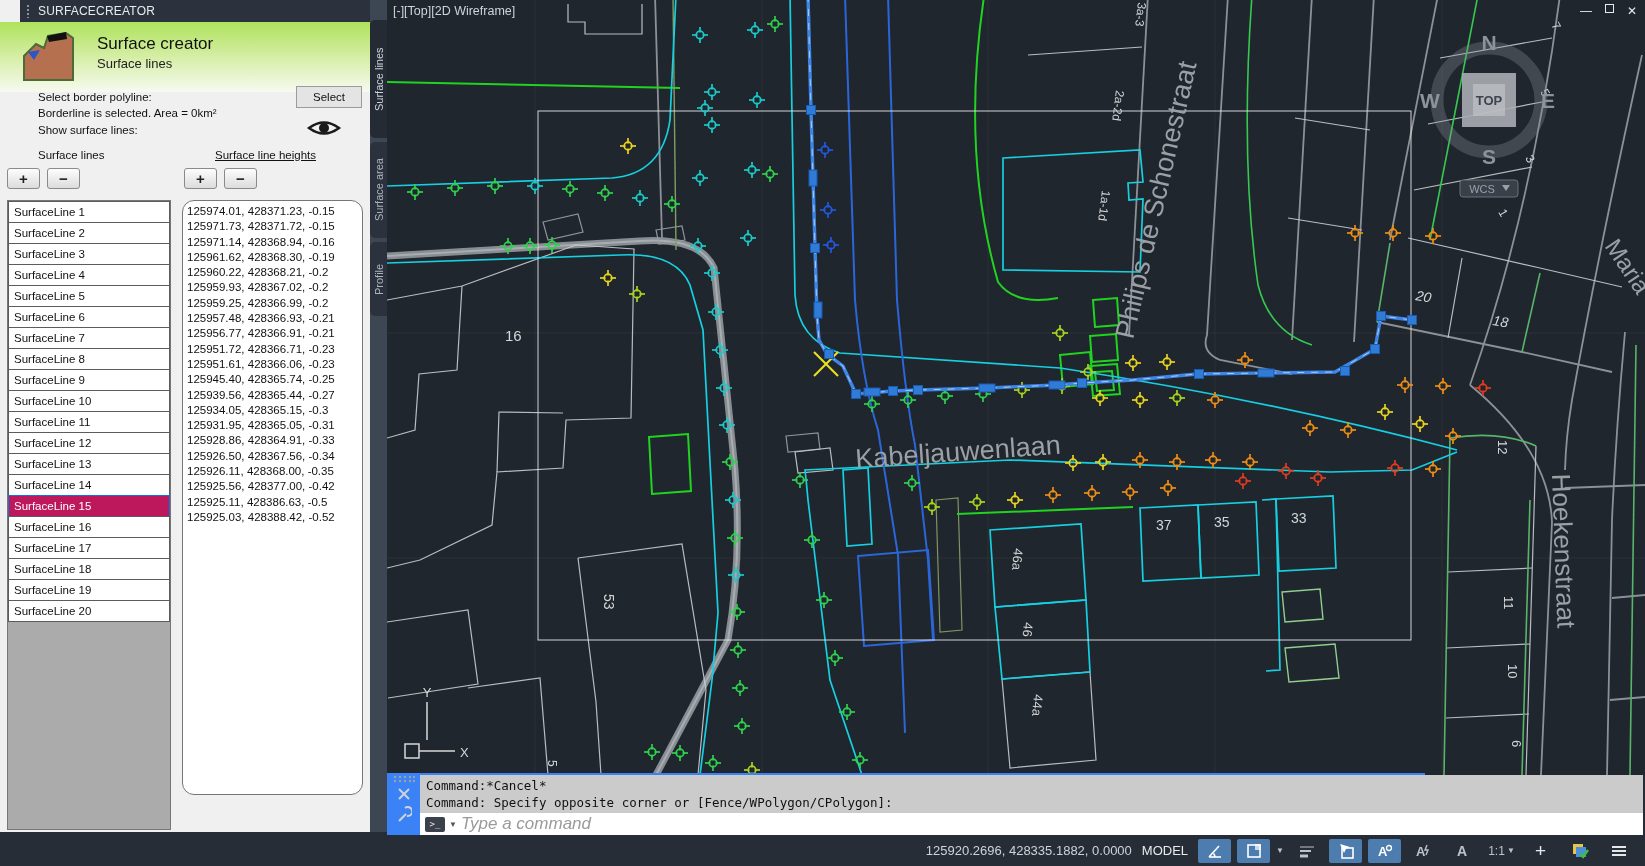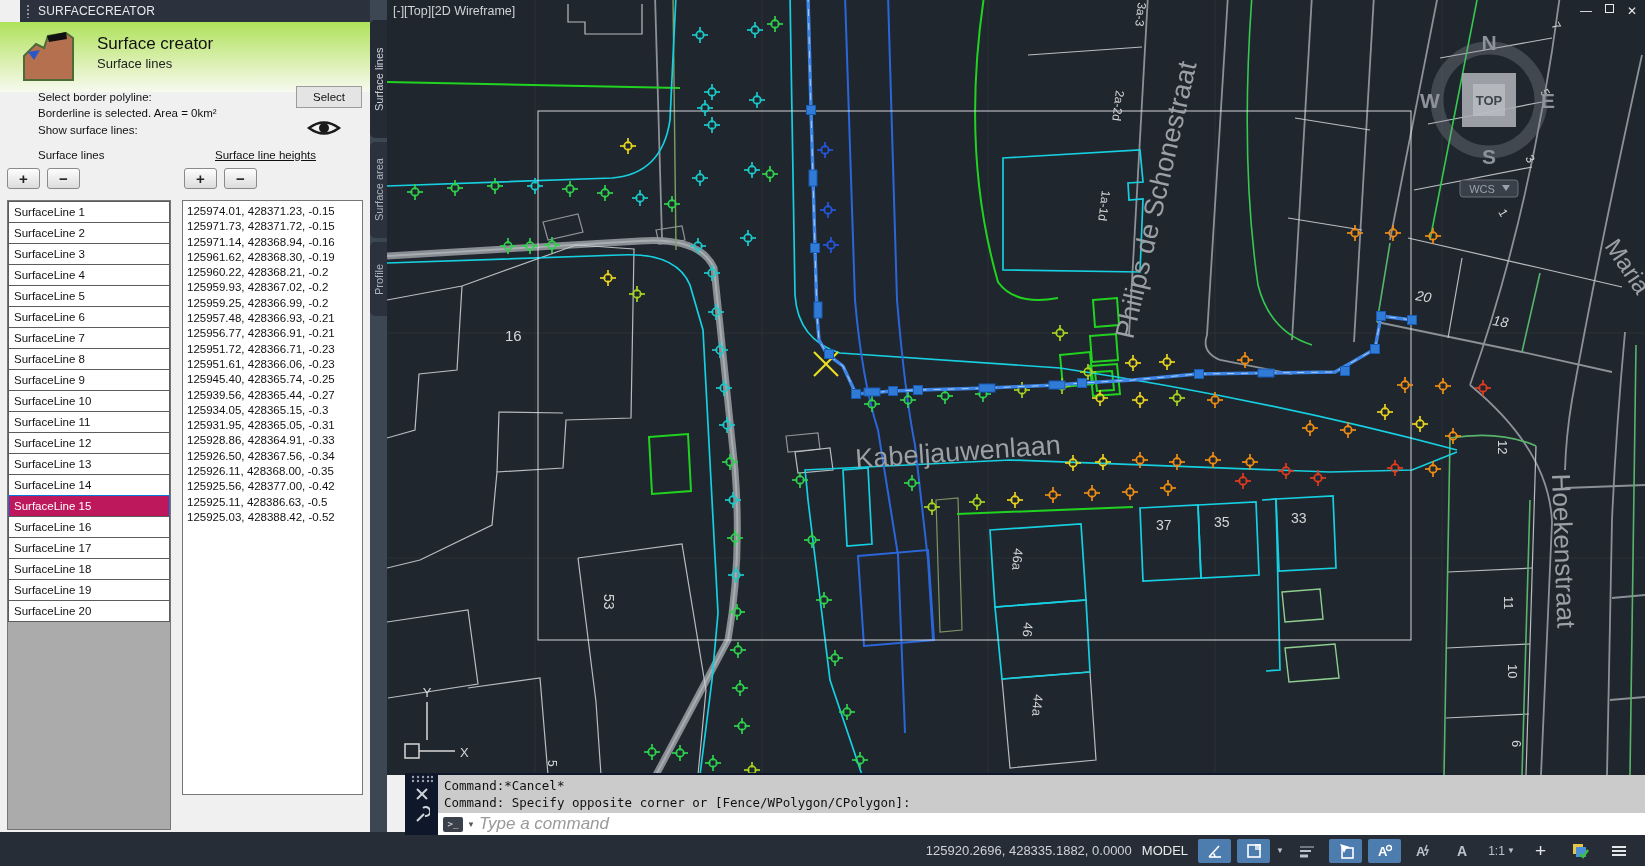--- a/index.html
+++ b/index.html
@@ -27,40 +27,40 @@
   .lbl{position:absolute;font-size:11.5px;color:#111;margin-left:30px;}
   .btn-select{position:absolute;left:296px;top:64px;width:66px;height:22px;
     background:#e4e4e4;border:1px solid #9b9b9b;font-size:11.5px;color:#111;
     display:flex;align-items:center;justify-content:center;box-sizing:border-box;}
   .eye{position:absolute;left:306px;top:94px;}
   .pm-btn{position:absolute;width:33px;height:21px;background:linear-gradient(#fdfdfd,#dcdcdc);
     border:1px solid #8a8a8a;border-radius:3px;font-size:15px;font-weight:bold;color:#222;
     display:flex;align-items:center;justify-content:center;box-sizing:border-box;}
   .listbox{position:absolute;box-sizing:border-box;border:1px solid #767676;background:#ababab;overflow:hidden;}
   #surface-lines-list{left:7px;top:178px;width:164px;height:630px;}
-  #heights-list{left:182px;top:178px;width:181px;height:595px;background:#fff;}
+  #heights-list{left:182px;top:178px;width:181px;height:595px;background:#fff;border-radius:12px;}
   .sl-item{height:22px;box-sizing:border-box;border:1px solid #5c5c5c;margin-top:-1px;
     background:#fff;color:#111;font-size:11.5px;display:flex;align-items:center;padding-left:5px;}
   .sl-item:first-child{margin-top:0;}
   .sl-item.sel{background:#be185d;border-color:#0b76d8;color:#fff;}
   .h-row{font-size:11.5px;color:#111;line-height:15.3px;padding-left:4px;white-space:nowrap;}
   #heights-list{padding-top:3px;}
   
   .tabstrip{position:absolute;left:370px;top:0;width:17px;height:832px;background:#3d4653;}
   .vtab{position:absolute;left:0;width:17px;background:#2b323d;color:#aeb4bc;
     font-size:11px;border-radius:0 5px 5px 0;display:flex;align-items:center;justify-content:center;
     writing-mode:vertical-rl;transform:rotate(180deg);transform-origin:center;}
   .vtab.active{background:#252b35;color:#ced3da;}
   
   .viewport{position:absolute;left:387px;top:0;width:1258px;height:775px;background:#20262d;overflow:hidden;}
   .winbtns{position:absolute;right:8px;top:4px;display:flex;gap:13px;z-index:5;}
   .winbtns span{color:#e8eaec;font-size:12px;line-height:14px;cursor:default;}
   .winbtns .box{display:inline-block;width:9px;height:9px;border:1.5px solid #e8eaec;box-sizing:border-box;}
   
-  .dock{position:absolute;left:387px;top:773px;width:1038px;height:62px;background:#0f172a;margin-left:18px;}
+  .dock{position:absolute;left:387px;top:773px;width:1038px;height:62px;background:#3b82f6;}
   .dock-iconcol{position:absolute;left:0;top:0;width:33px;height:62px;display:flex;flex-direction:column;
     align-items:center;padding-top:2px;gap:4px;box-sizing:border-box;}
   .dock-main{position:absolute;left:33px;top:2px;width:1223px;}
   .cmd-history{background:#cbcbcb;color:#111;font-family:"DejaVu Sans Mono",monospace;
     font-size:12.5px;line-height:17px;padding:2px 6px;height:34px;}
   .cmd-inputrow{background:#fff;height:22px;display:flex;align-items:center;padding-left:5px;gap:4px;}
   .prompt-box{width:20px;height:15px;background:#3a414b;color:#dfe3e8;font-size:9px;
     display:flex;align-items:center;justify-content:center;border-radius:2px;font-family:"DejaVu Sans Mono",monospace;}
   .prompt-dd{color:#555;font-size:8px;}
   .cmd-placeholder{color:#9a9a9a;font-size:17px;font-style:italic;}

